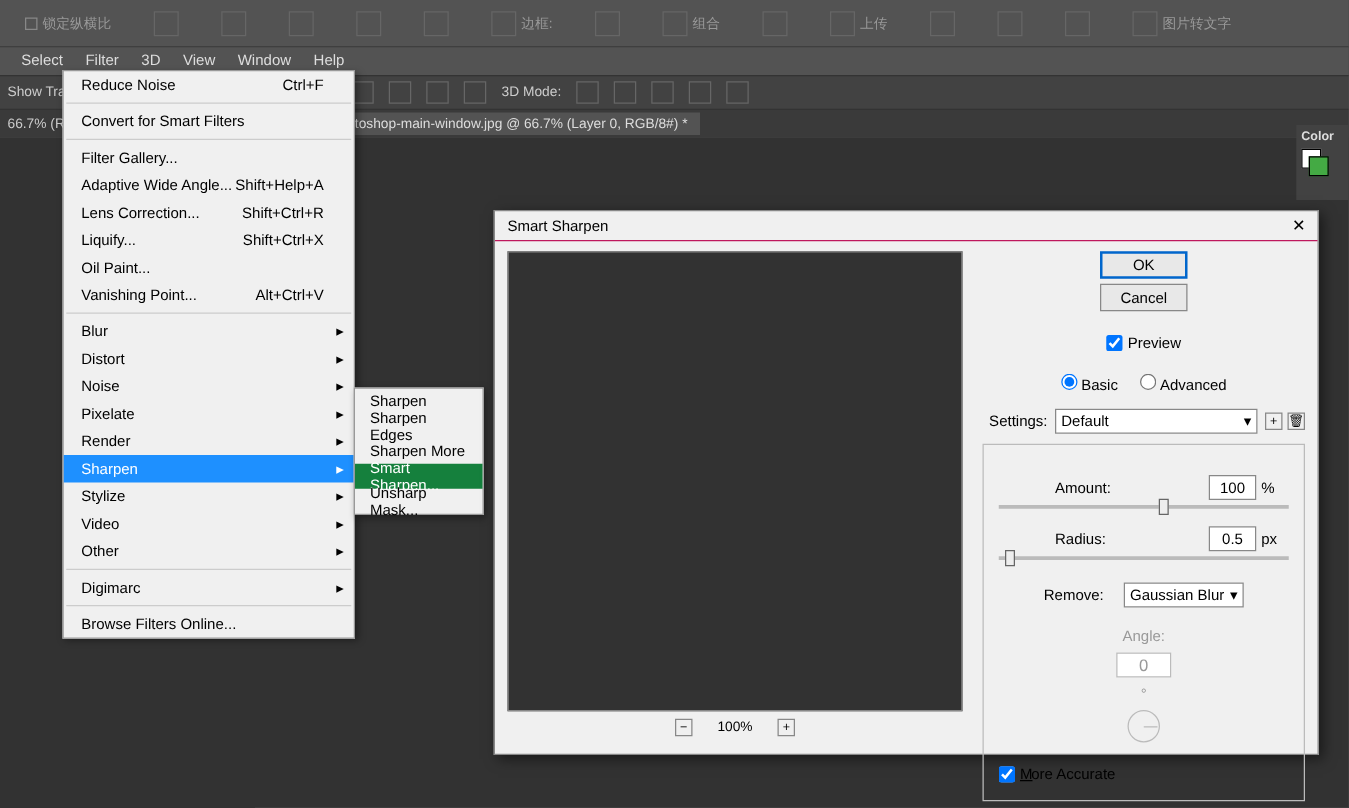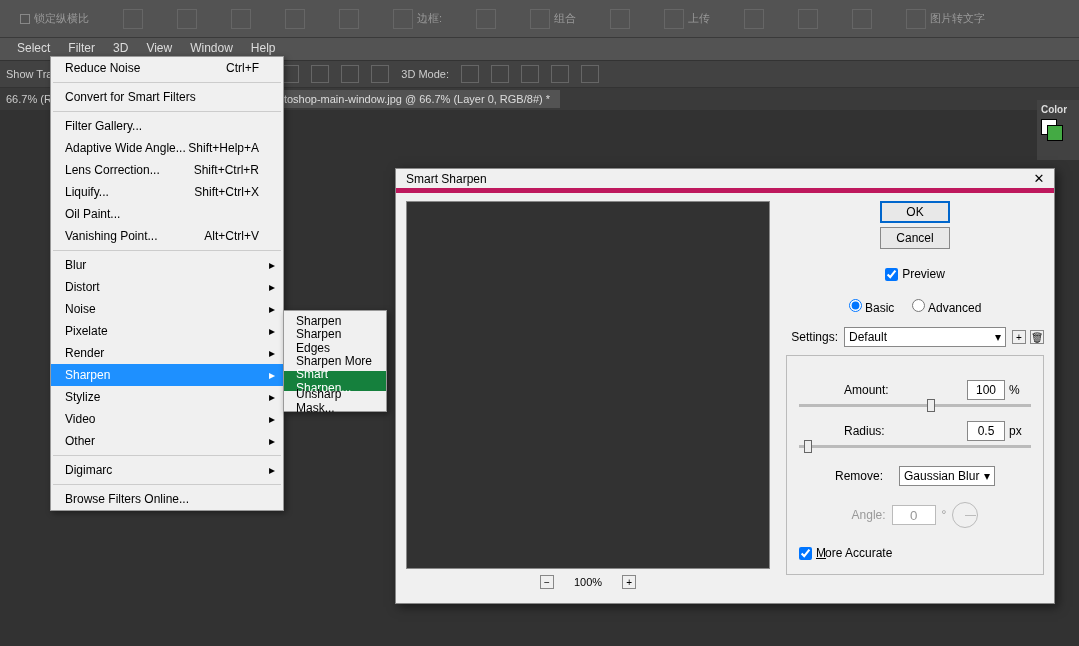--- a/index.html
+++ b/index.html
@@ -16,21 +16,21 @@
 .canvas-area { position: absolute; top: 110px; left: 0; right: 0; bottom: 0; background: #323232; }
 .filter-menu { position: absolute; top: 56px; left: 50px; width: 234px; background: #f0f0f0; border: 1px solid #999; box-shadow: 2px 2px 6px rgba(0,0,0,.4); color: #000; font-size: 12px; }
 .filter-menu .row { display: flex; justify-content: space-between; align-items: center; height: 22px; padding: 0 24px 0 14px; cursor: default; position: relative; }
 .filter-menu .row.sel { background: #1e90ff; color: #fff; }
 .filter-menu .row .arrow { position:absolute; right:8px; }
 .filter-menu hr { border: none; border-top: 1px solid #ccc; margin: 3px 2px; }
 .sub-menu { position: absolute; top: 310px; left: 283px; width: 104px; background: #f0f0f0; border: 1px solid #999; box-shadow: 2px 2px 6px rgba(0,0,0,.4); color: #000; font-size: 12px; }
 .sub-menu .row { height: 20px; display:flex; align-items:center; padding:0 12px; }
 .sub-menu .row.sel { background:#15803d;color:#fff; }
 .dialog { position: absolute; top: 168px; left: 395px; width: 660px; height: 436px; background: #f0f0f0; border: 1px solid #888; box-shadow: 3px 3px 10px rgba(0,0,0,.5); color: #000; font-size: 12px; }
-.dialog-header { height: 24px; display: flex; align-items: center; justify-content: space-between; padding: 0 6px 0 10px; border-bottom:5px solid #be185d; }
+.dialog-header { height: 24px; display: flex; align-items: center; justify-content: space-between; padding: 0 6px 0 10px; border-bottom:1px solid #be185d; }
 .dialog-header .close { width:18px;height:18px;display:flex;align-items:center;justify-content:center;font-size:13px; cursor:default;}
 .dialog-body { display: flex; padding: 8px 10px; gap: 16px; height: calc(100% - 24px); }
 .preview-pane { width: 364px; display:flex;flex-direction:column; }
 .preview-img { flex:1; background:#323232; border:1px solid #888; }
 .preview-ctrl { height:26px;display:flex;align-items:center;justify-content:center;gap:20px;font-size:11px; }
 .preview-ctrl .zbtn { width:14px;height:14px;border:1px solid #888;display:flex;align-items:center;justify-content:center;font-size:10px; }
 .settings-pane { flex:1; display:flex;flex-direction:column; }
 .btn { width:70px;height:22px;border:1px solid #888;background:#e8e8e8;display:flex;align-items:center;justify-content:center;margin-bottom:4px;font-size:12px; }
 .btn.primary { border:2px solid #0066cc; }
 .stack-right { display:flex;flex-direction:column;align-items:center;margin-bottom:8px; }
@@ -45,21 +45,21 @@
 .setting-row .aicon { width:14px;height:14px;border:1px solid #888;font-size:10px;display:flex;align-items:center;justify-content:center; }
 .val-row { display:flex;align-items:center;margin-top:14px;margin-left:45px; }
 .val-row label { width:52px;text-align:left; }
 .val-row .spacer { flex:1; }
 .val-row .numbox { width:38px;height:20px;border:1px solid #888;background:#fff;text-align:center;font-size:12px; }
 .val-row .unit { width:22px;margin-left:4px; }
 .slider { height:3px;background:#bbb;position:relative;margin:4px 0 4px 0; }
 .slider .thumb { position:absolute;top:-5px;width:8px;height:13px;background:#eee;border:1px solid #666; }
 .remove-row { display:flex;align-items:center;justify-content:center;gap:16px;margin-top:18px; }
 .remove-row .sel2 { width:96px;height:20px;border:1px solid #888;background:#fff;padding:0 4px;display:flex;align-items:center;justify-content:space-between;font-size:12px; }
-.angle-row { display:flex;align-items:center;justify-content:center;gap:6px;margin-top:16px;color:#999; }
+.angle-row { display:flex;align-items:center;gap:6px;margin-top:16px;color:#999;flex-direction:column; }
 .angle-row .numbox2 { width:44px;height:20px;border:1px solid #bbb;background:#fff;text-align:center;color:#999; }
 .angle-row .dial { width:26px;height:26px;border:1px solid #bbb;border-radius:50%;position:relative; }
 .angle-row .dial::after { content:"";position:absolute;left:50%;top:50%;width:11px;height:1px;background:#bbb;transform-origin:left center; }
 .more-row { display:flex;align-items:center;gap:4px;margin-top:18px; }
 .color-panel { position:absolute; top:100px; right:0; width:42px; height:60px; background:#424242; color:#ddd; font-size:10px; padding:4px;}
 .color-panel .title{font-weight:bold;}
 .swatch{width:22px;height:22px;position:relative;margin-top:4px;}
 .swatch .s1{position:absolute;width:16px;height:16px;background:#fff;border:1px solid #000;top:0;left:0;}
 .swatch .s2{position:absolute;width:16px;height:16px;background:#4a4;border:1px solid #000;bottom:0;right:0;}
 </style>

